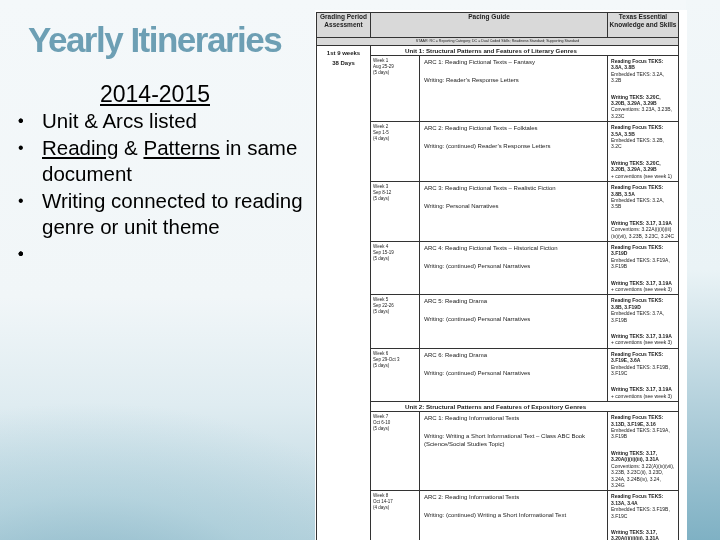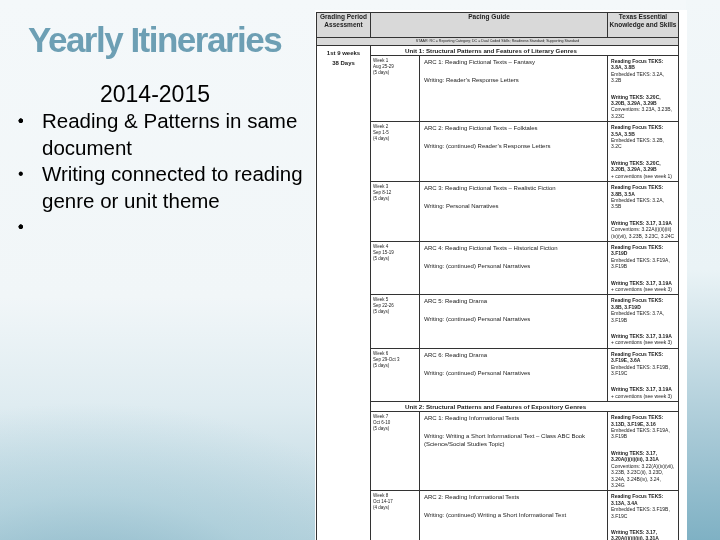--- a/index.html
+++ b/index.html
@@ -16,32 +16,32 @@
   .right-edge {
     position:absolute; right:0; top:0; width:34px; height:540px;
     background: linear-gradient(180deg, #f2f7f9 0%, #eaf3f6 50%, #a9cad7 80%, #7fb1c4 100%);
   }
   .left { position:absolute; left:0; top:0; width:312px; height:540px; }
   .title {
     position:absolute; left:28px; top:20px; font-size:35px; font-weight:bold;
     color:#6d9fb4; letter-spacing:-1.5px;
   }
   .year {
-    position:absolute; left:100px; top:81px; font-size:23px; color:#000; 
+    position:absolute; left:100px; top:81px; font-size:23px; color:#000; text-decoration:underline;
   }
   ul.bullets {
     position:absolute; left:0; top:108px; margin:0; padding:0; list-style:none; width:312px;
   }
   ul.bullets li {
     position:relative; padding-left:42px; font-size:20.5px; line-height:26.5px; color:#000; padding-right:4px;
   }
   ul.bullets li .dot {
     position:absolute; left:18px; top:0; font-size:16px;
   }
-  .u { }
+  .u { text-decoration:underline; }
 
   
   .doc {
     position:absolute; left:315px; top:10px; width:372px; height:530px; background:#fff;
     font-family:"Liberation Sans", sans-serif; color:#222;
   }
   table.pg { border-collapse:collapse; width:362px; position:absolute; left:1px; top:2px; table-layout:fixed; }
   table.pg td { border:1px solid #333; vertical-align:top; padding:0; }
   .hdr td { background:#d9d9d9; font-size:6.5px; font-weight:bold; text-align:center; vertical-align:middle; height:24px; line-height:8px; }
   .legend td { background:#d9d9d9; font-size:3.6px; text-align:center; height:7px; line-height:7px; }
@@ -58,21 +58,21 @@
 <body>
 
 <div class="swoosh"></div>
 <div class="right-edge"></div>
 
 <div class="left">
   <div class="title">Yearly Itineraries</div>
   <div class="year">2014-2015</div>
   <ul class="bullets" id="bullets">
       <li><span class="dot">•</span></li>
-      <li><span class="dot">•</span></li>
+      <li><span class="dot">•</span><span>Unit &amp; Arcs listed</span></li>
       <li><span class="dot">•</span><span class="u">Reading</span><span> &amp; </span><span class="u">Patterns</span><span> in same document</span></li>
       <li><span class="dot">•</span><span>Writing connected to reading genre or unit theme</span></li>
       <li><span class="dot">•</span></li>
       <li><span class="dot">•</span></li>
       <li><span class="dot">•</span></li>
     </ul>
 </div>
 
 <div class="doc">
   <table class="pg">

